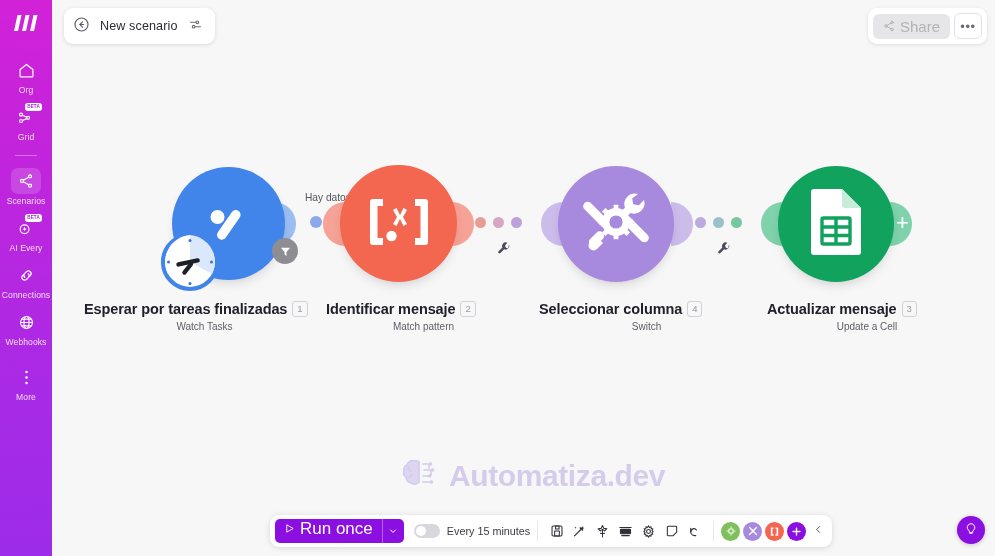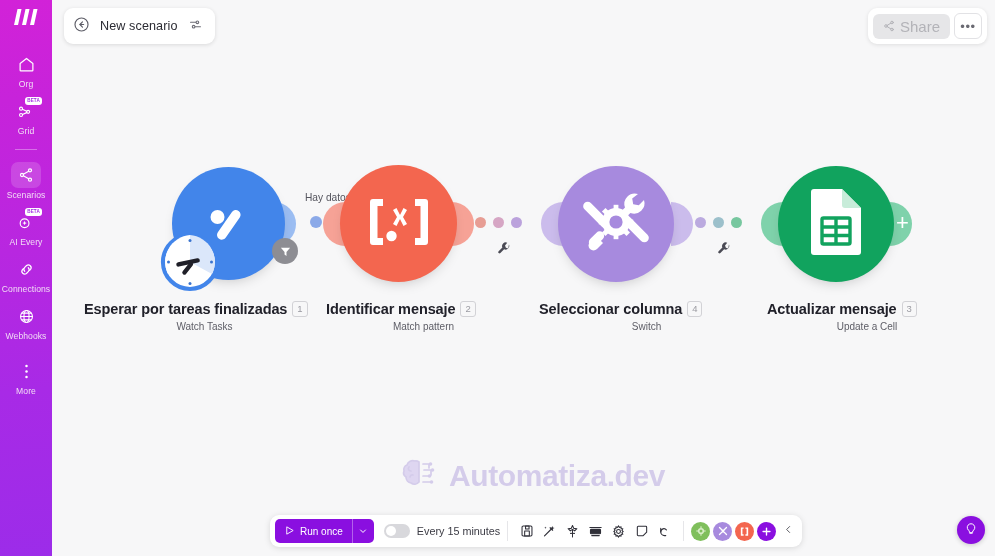--- a/index.html
+++ b/index.html
@@ -10,20 +10,21 @@
     background: #f7f7f8;
   }
   #app { position: relative; width: 995px; height: 556px; }
 
   
   #sidebar {
     position: absolute; left: 0; top: 0;
     width: 52px; height: 556px;
     background: linear-gradient(175deg, #d222d8 0%, #c723da 18%, #b827e0 45%, #a82ae6 70%, #9c2ce9 100%);
     display: flex; flex-direction: column; align-items: center;
+    padding-top: 6px;
     z-index: 40;
   }
   .logo {
     width: 52px; height: 34px;
     display: flex; align-items: center; justify-content: center;
     margin-bottom: 12px;
   }
   .logo svg { display:block; }
   .nav-item {
     width: 52px;
@@ -202,23 +203,23 @@
     box-shadow: 0 1px 6px rgba(0,0,0,.13);
     display: flex; align-items: center;
     padding: 0 5px;
     gap: 0px;
     z-index: 30;
   }
   .run-group { display:flex; align-items:center; height:24px; border-radius:5px; overflow:hidden; }
   .run-btn {
     background: #8a0fe0;
     color: #fff;
-    font-size: 10px;
+    font-size: 17px;
     height: 24px;
-    display: flex; align-items: center; gap: 5px;
+    display: flex; gap: 5px;
     padding: 0 9px;
     cursor: pointer;
   }
   .run-caret {
     background: #8a0fe0;
     color: #fff;
     height: 24px; width: 22px;
     display:flex;align-items:center;justify-content:center;
     border-left: 1px solid rgba(255,255,255,.35);
     cursor: pointer;

